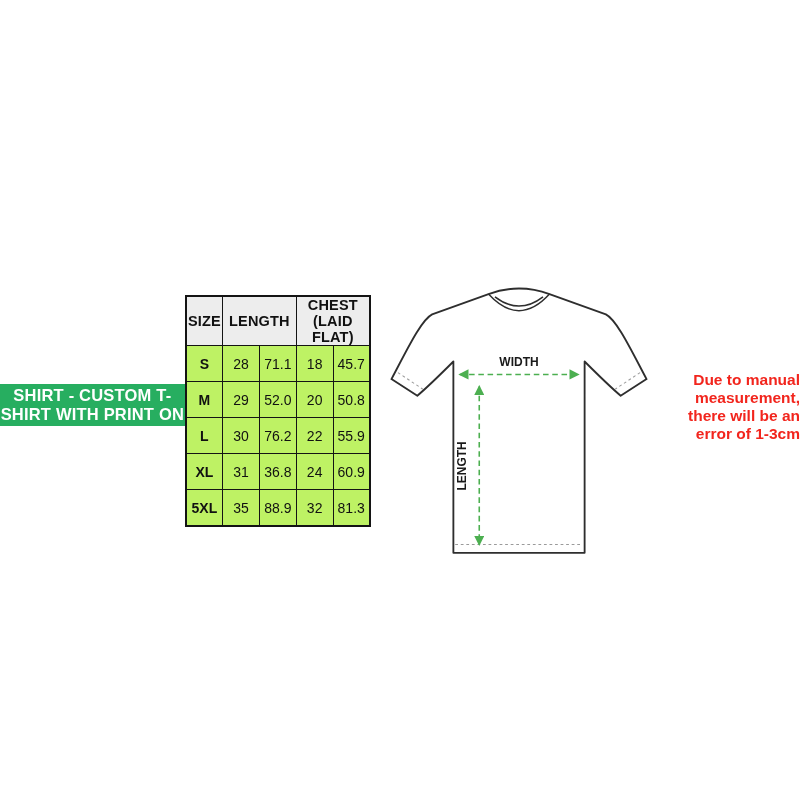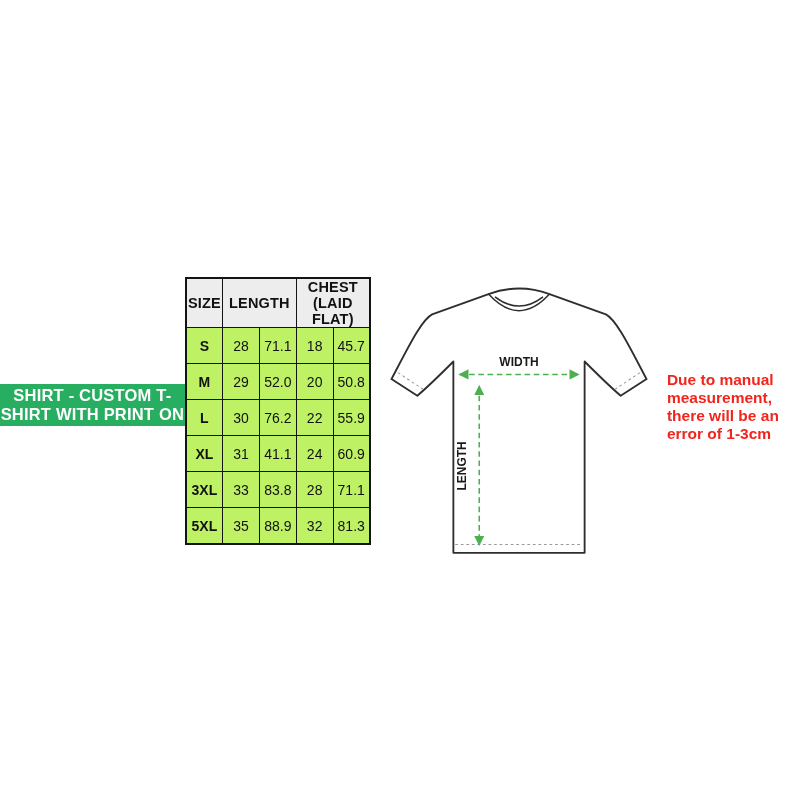--- a/index.html
+++ b/index.html
@@ -44,21 +44,21 @@
     font-family:"Liberation Sans", sans-serif;
     font-weight:bold;fill:#1a1a1a;
   }
   .shirt-outline{fill:#fff;stroke:#2e2e2e;stroke-width:2;stroke-linejoin:round;}
   .shirt-line{fill:none;stroke:#2e2e2e;stroke-width:1.6;}
   .stitch{fill:none;stroke:#9a9a9a;stroke-width:1.1;stroke-dasharray:3 3;}
   .measure{stroke:var(--arrow);stroke-width:1.7;stroke-dasharray:6 4;fill:none;}
   .arrow-head{fill:var(--arrow);}
   .note{
     margin-top:14px;color:var(--note);
-    font-weight:bold;font-size:15.5px;text-align:left;
+    font-weight:bold;font-size:15.5px;text-align:right;
   }
 </style>
 </head>
 <body>
 
 <div class="page">
 
   <div class="banner">
     <span>CLASSIC UNISEX T-SHIRT - CUSTOM T-SHIRT WITH PRINT ON DEMAND</span>
   </div>
@@ -96,30 +96,23 @@
       <tr>
         <td class="size">L</td>
         <td>30</td>
         <td>76.2</td>
         <td>22</td>
         <td>55.9</td>
       </tr>
       <tr>
         <td class="size">XL</td>
         <td>31</td>
-        <td>41.1</td>
+        <td>36.8</td>
         <td>24</td>
         <td>60.9</td>
-      </tr>
-      <tr>
-        <td class="size">3XL</td>
-        <td>33</td>
-        <td>83.8</td>
-        <td>28</td>
-        <td>71.1</td>
       </tr>
       <tr>
         <td class="size">5XL</td>
         <td>35</td>
         <td>88.9</td>
         <td>32</td>
         <td>81.3</td>
       </tr>
     </tbody>
   </table>

